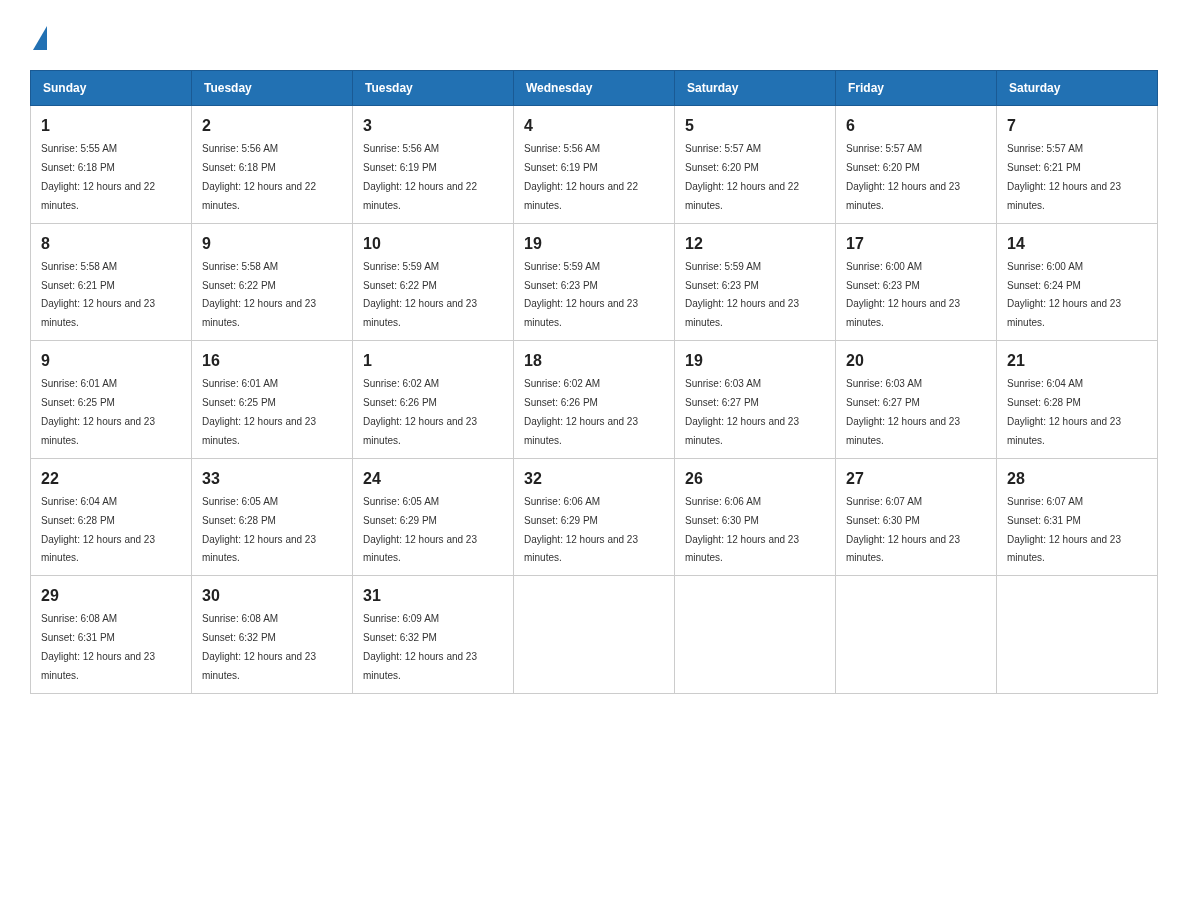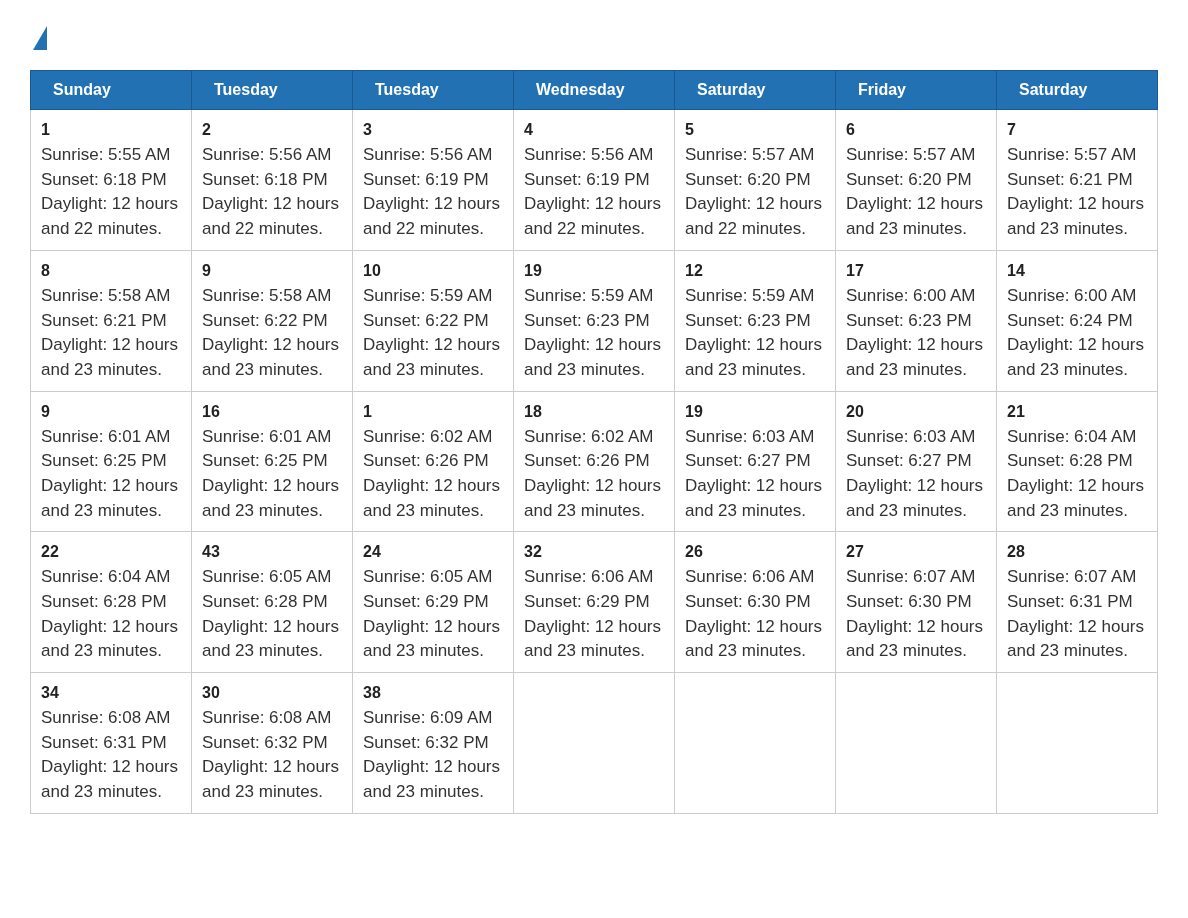--- a/index.html
+++ b/index.html
@@ -46,23 +46,23 @@
       margin-top: 4px;
     }
     .calendar-table {
       width: 100%;
       border-collapse: collapse;
       border: 1px solid #aaa;
     }
     .calendar-table th {
       background-color: #2271b3;
       color: #fff;
-      font-size: 16px;
+      font-size: 12px;
       font-weight: bold;
-      padding: 10px 22px;
+      padding: 10px 12px;
       text-align: left;
       border: 1px solid #1a5a94;
     }
     .calendar-table td {
       vertical-align: top;
       padding: 8px 10px;
       border: 1px solid #ccc;
       width: 14.28%;
       min-height: 90px;
       font-size: 13px;
@@ -70,21 +70,21 @@
       line-height: 1.45;
     }
     .day-number {
       font-size: 16px;
       font-weight: bold;
       color: #222;
       display: block;
       margin-bottom: 2px;
     }
     .day-info {
-      font-size: 17px;
+      font-size: 10px;
       color: #333;
     }
     .empty-cell {
       background: #fff;
     }
     tr:last-child td {
       min-height: 90px;
     }
   </style>
 </head>
@@ -145,30 +145,30 @@
         <td><span class="day-number">9</span><span class="day-info">Sunrise: 6:01 AM<br>Sunset: 6:25 PM<br>Daylight: 12 hours and 23 minutes.</span></td>
         <td><span class="day-number">16</span><span class="day-info">Sunrise: 6:01 AM<br>Sunset: 6:25 PM<br>Daylight: 12 hours and 23 minutes.</span></td>
         <td><span class="day-number">1</span><span class="day-info">Sunrise: 6:02 AM<br>Sunset: 6:26 PM<br>Daylight: 12 hours and 23 minutes.</span></td>
         <td><span class="day-number">18</span><span class="day-info">Sunrise: 6:02 AM<br>Sunset: 6:26 PM<br>Daylight: 12 hours and 23 minutes.</span></td>
         <td><span class="day-number">19</span><span class="day-info">Sunrise: 6:03 AM<br>Sunset: 6:27 PM<br>Daylight: 12 hours and 23 minutes.</span></td>
         <td><span class="day-number">20</span><span class="day-info">Sunrise: 6:03 AM<br>Sunset: 6:27 PM<br>Daylight: 12 hours and 23 minutes.</span></td>
         <td><span class="day-number">21</span><span class="day-info">Sunrise: 6:04 AM<br>Sunset: 6:28 PM<br>Daylight: 12 hours and 23 minutes.</span></td>
       </tr>
       <tr>
         <td><span class="day-number">22</span><span class="day-info">Sunrise: 6:04 AM<br>Sunset: 6:28 PM<br>Daylight: 12 hours and 23 minutes.</span></td>
-        <td><span class="day-number">43</span><span class="day-info">Sunrise: 6:05 AM<br>Sunset: 6:28 PM<br>Daylight: 12 hours and 23 minutes.</span></td>
+        <td><span class="day-number">33</span><span class="day-info">Sunrise: 6:05 AM<br>Sunset: 6:28 PM<br>Daylight: 12 hours and 23 minutes.</span></td>
         <td><span class="day-number">24</span><span class="day-info">Sunrise: 6:05 AM<br>Sunset: 6:29 PM<br>Daylight: 12 hours and 23 minutes.</span></td>
         <td><span class="day-number">32</span><span class="day-info">Sunrise: 6:06 AM<br>Sunset: 6:29 PM<br>Daylight: 12 hours and 23 minutes.</span></td>
         <td><span class="day-number">26</span><span class="day-info">Sunrise: 6:06 AM<br>Sunset: 6:30 PM<br>Daylight: 12 hours and 23 minutes.</span></td>
         <td><span class="day-number">27</span><span class="day-info">Sunrise: 6:07 AM<br>Sunset: 6:30 PM<br>Daylight: 12 hours and 23 minutes.</span></td>
         <td><span class="day-number">28</span><span class="day-info">Sunrise: 6:07 AM<br>Sunset: 6:31 PM<br>Daylight: 12 hours and 23 minutes.</span></td>
       </tr>
       <tr>
-        <td><span class="day-number">34</span><span class="day-info">Sunrise: 6:08 AM<br>Sunset: 6:31 PM<br>Daylight: 12 hours and 23 minutes.</span></td>
+        <td><span class="day-number">29</span><span class="day-info">Sunrise: 6:08 AM<br>Sunset: 6:31 PM<br>Daylight: 12 hours and 23 minutes.</span></td>
         <td><span class="day-number">30</span><span class="day-info">Sunrise: 6:08 AM<br>Sunset: 6:32 PM<br>Daylight: 12 hours and 23 minutes.</span></td>
-        <td><span class="day-number">38</span><span class="day-info">Sunrise: 6:09 AM<br>Sunset: 6:32 PM<br>Daylight: 12 hours and 23 minutes.</span></td>
+        <td><span class="day-number">31</span><span class="day-info">Sunrise: 6:09 AM<br>Sunset: 6:32 PM<br>Daylight: 12 hours and 23 minutes.</span></td>
         <td class="empty-cell"></td>
         <td class="empty-cell"></td>
         <td class="empty-cell"></td>
         <td class="empty-cell"></td>
       </tr>
     </tbody>
 </table>
 
 </body></html>

